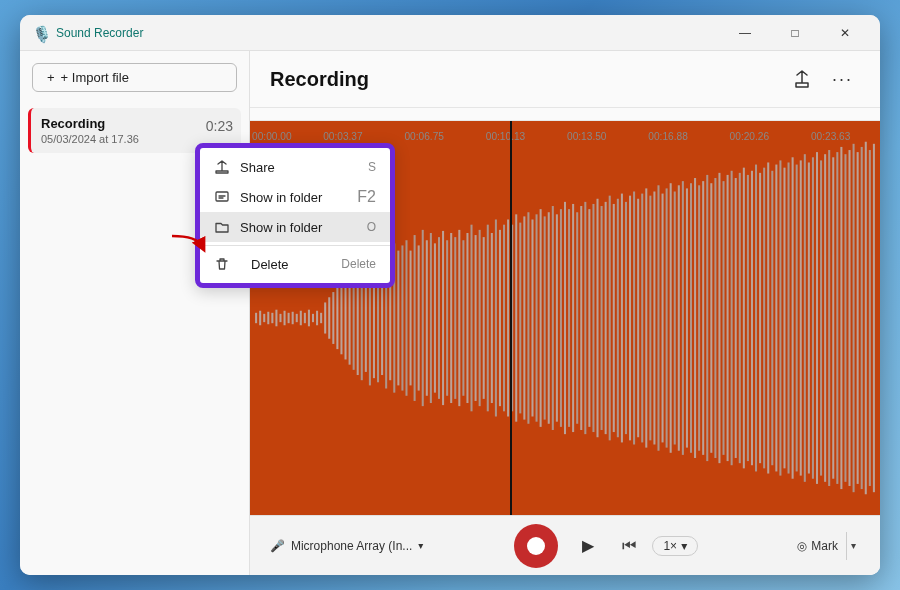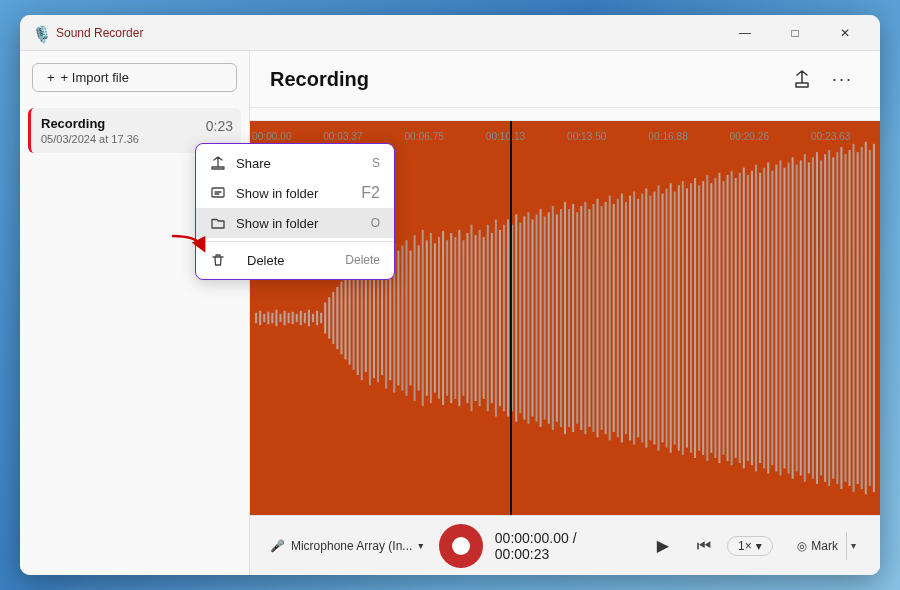--- a/index.html
+++ b/index.html
@@ -36,21 +36,21 @@
       flex-shrink: 0;
     }
     .title-bar-icon {
       width: 16px;
       height: 16px;
       margin-right: 8px;
       color: #cc3333;
     }
     .title-bar-title {
       font-size: 12px;
-      color: #7f1d1d;
+      color: #0f766e;
       flex: 1;
     }
     .title-bar-controls {
       display: flex;
       gap: 4px;
     }
     .title-bar-btn {
       width: 46px;
       height: 32px;
       border: none;
@@ -549,25 +549,20 @@
           <span>🎤</span>
           <span>Microphone Array (In...</span>
           <span class="chevron">▾</span>
         </div>
 
         <div class="bottom-controls">
           <button class="record-btn">
             <div class="record-btn-inner"></div>
           </button>
 
-          <span class="time-display">
-            <span>00:00:00.00</span>
-            <span> / </span>
-            <span>00:00:23</span>
-          </span>
 
           <button class="play-btn">▶</button>
 
           <button class="skip-btn">⏮</button>
 
           <button class="speed-btn">
             <span>1×</span>
             <span>▾</span>
           </button>
         </div>
@@ -580,21 +575,21 @@
           <div class="mark-divider"></div>
           <button class="mark-chevron">▾</button>
         </div>
       </div>
     </div>
   </div>
 </div>
 
 <div style="position:fixed; left:50%; top:50%; transform:translate(-50%,-50%); width:860px; height:560px; pointer-events:none; border-radius:10px; overflow:hidden;">
   <div style="position:absolute; left:175px; top:128px; pointer-events:all;">
-    <div style="background:white; border:1px solid #6d28d9; border-radius:8px; box-shadow:0 4px 16px rgba(0,0,0,0.18); width:200px; padding:4px 0;">
+    <div style="background:white; border:5px solid #6d28d9; border-radius:8px; box-shadow:0 4px 16px rgba(0,0,0,0.18); width:200px; padding:4px 0;">
 
       <div style="display:flex; align-items:center; padding:7px 14px; font-size:13px; color:#1a1a1a; cursor:pointer; gap:10px; position:relative;">
         <span style="width:16px;height:16px;display:flex;align-items:center;justify-content:center;">
           <svg width="14" height="14" viewBox="0 0 14 14" fill="none">
             <path d="M7 1v9M3 4l4-3 4 3M1 11h12v2H1z" stroke="#444" stroke-width="1.3" fill="none" stroke-linecap="round" stroke-linejoin="round"></path>
           </svg>
         </span>
         <span>Share</span>
         <span style="position:absolute;right:14px;color:#888;font-size:12px;">S</span>
       </div>

